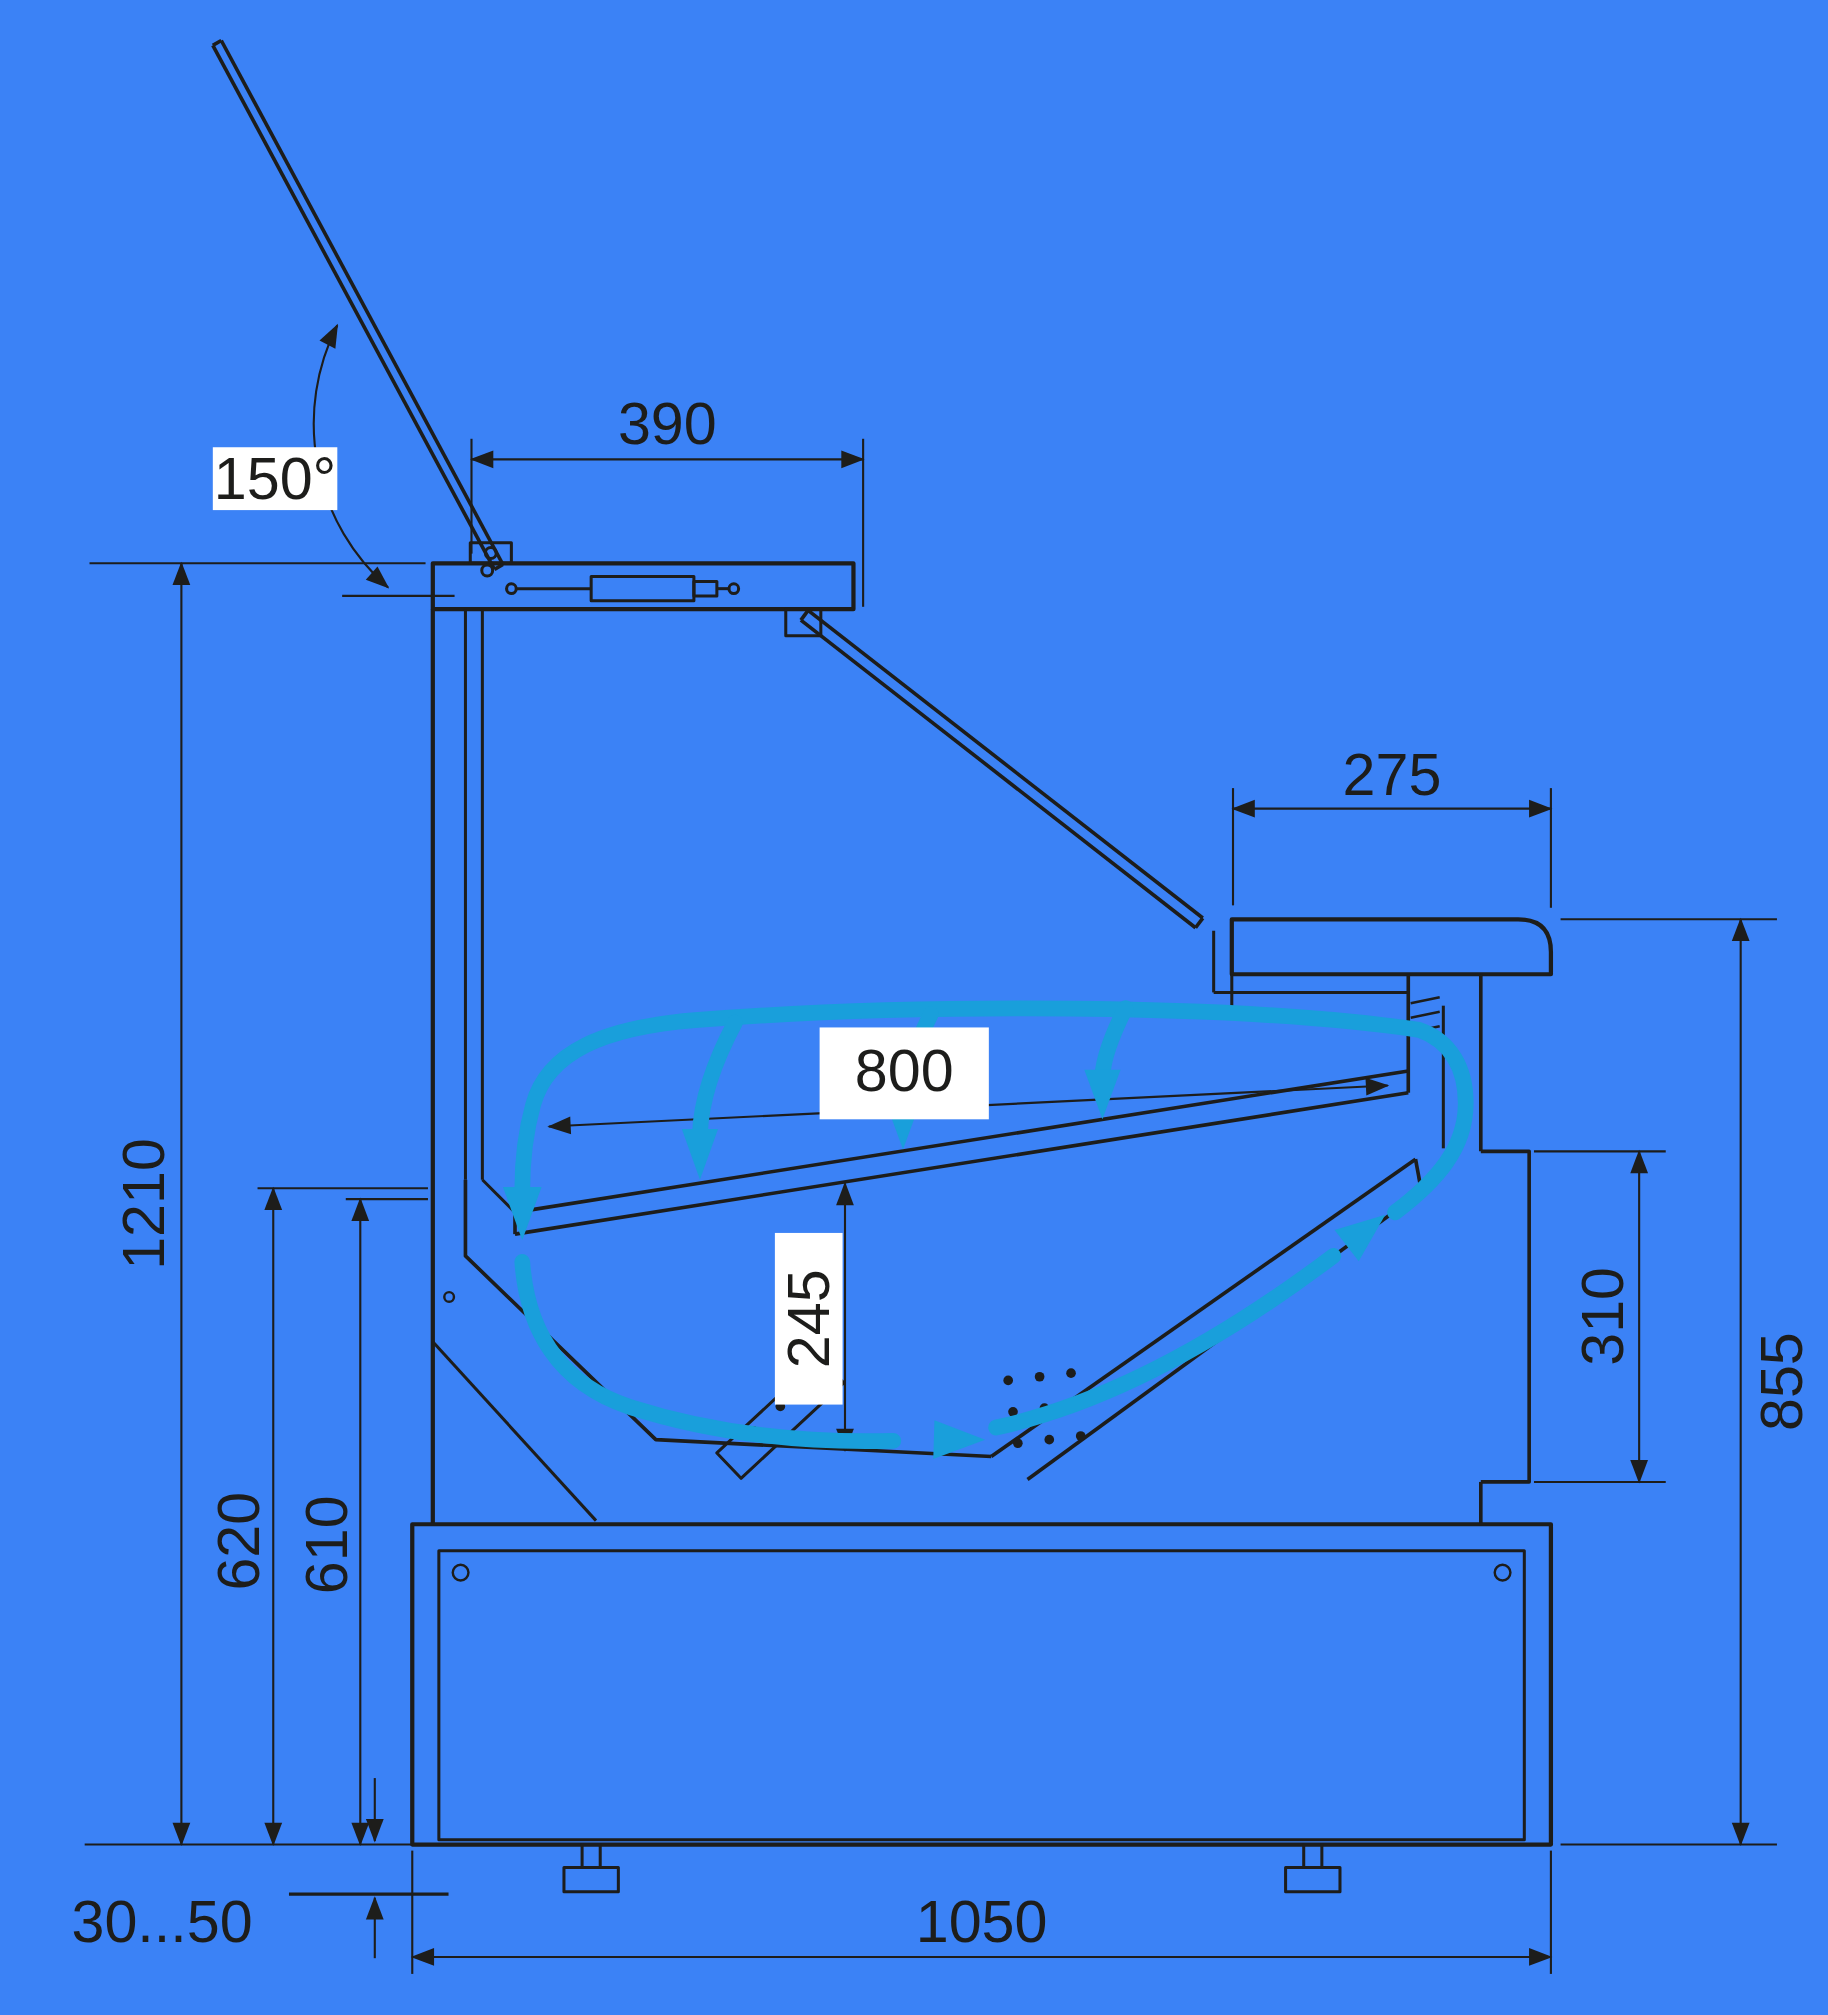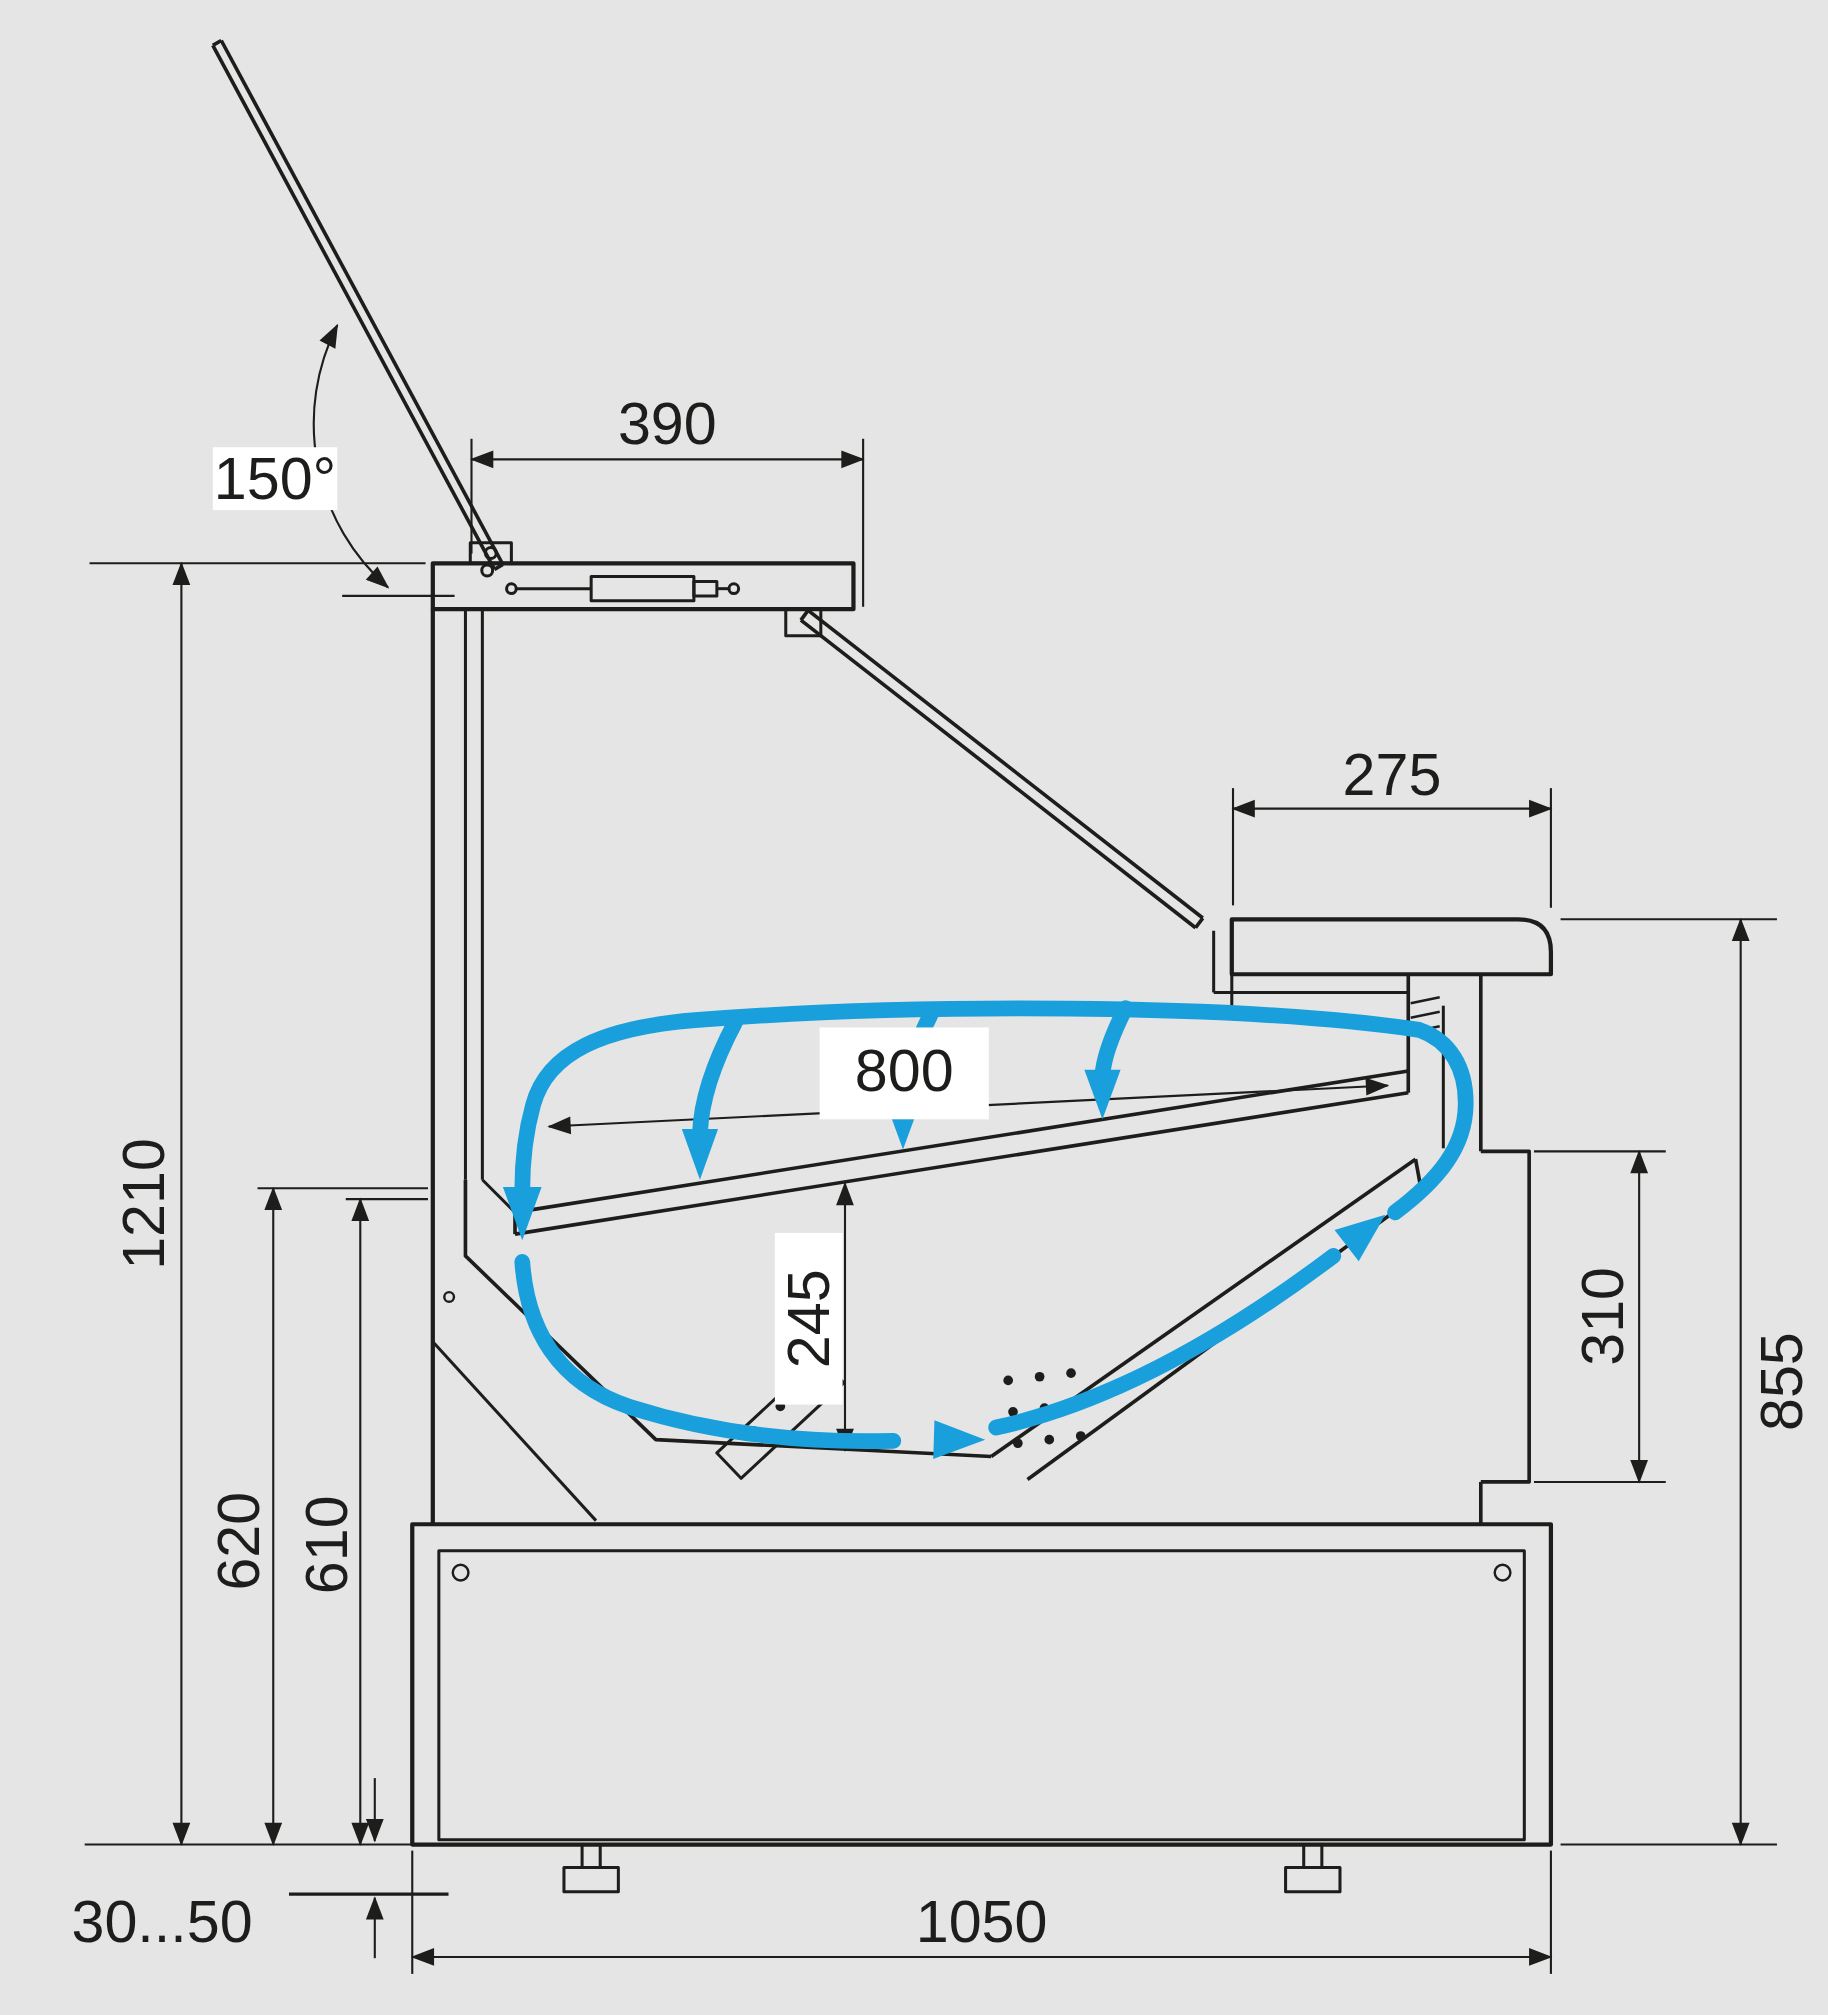--- a/index.html
+++ b/index.html
@@ -1,16 +1,16 @@
 <!DOCTYPE html>
 <html style="font-size:9.7px"><head>
 <meta charset="utf-8">
 <style>
   html,body{margin:0;padding:0;background:#ffffff;}
-  .stage{width:1829px;height:2015px;background:#e5e5e5;position:relative;overflow:hidden;}
+  .stage{width:1829px;height:2015px;background:#3b82f6;position:relative;overflow:hidden;}
   svg{display:block;}
   .k7{stroke:#1d1d1b;stroke-width:7;fill:none;stroke-linejoin:round;}
   .k6{stroke:#1d1d1b;stroke-width:6;fill:none;stroke-linejoin:round;}
   .k5{stroke:#1d1d1b;stroke-width:5;fill:none;stroke-linejoin:round;}
   .k4{stroke:#1d1d1b;stroke-width:4;fill:none;stroke-linejoin:round;}
   .dim{stroke:#1d1d1b;stroke-width:3.5;fill:none;}
   .blue{stroke:#199fdb;stroke-width:26;fill:none;stroke-linecap:round;}
   .bluefill{fill:#199fdb;stroke:none;}
   .dot{fill:#1d1d1b;stroke:none;}
   .bg{fill:#ffffff;stroke:none;}

